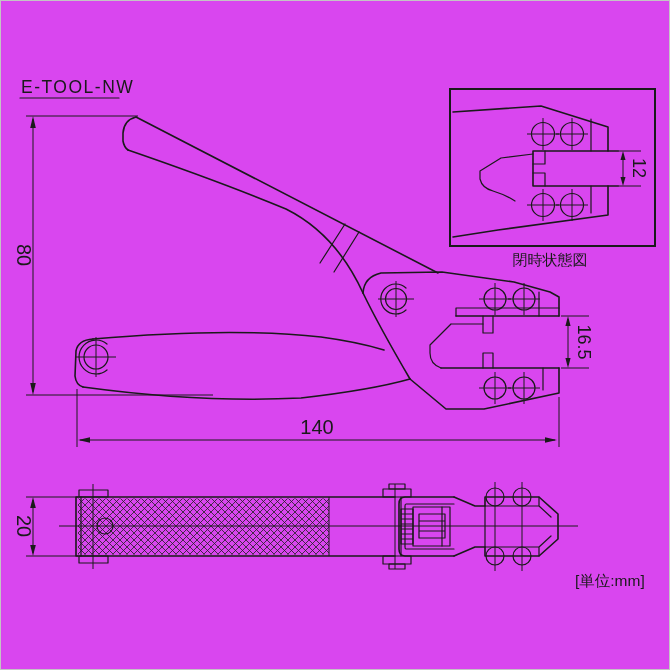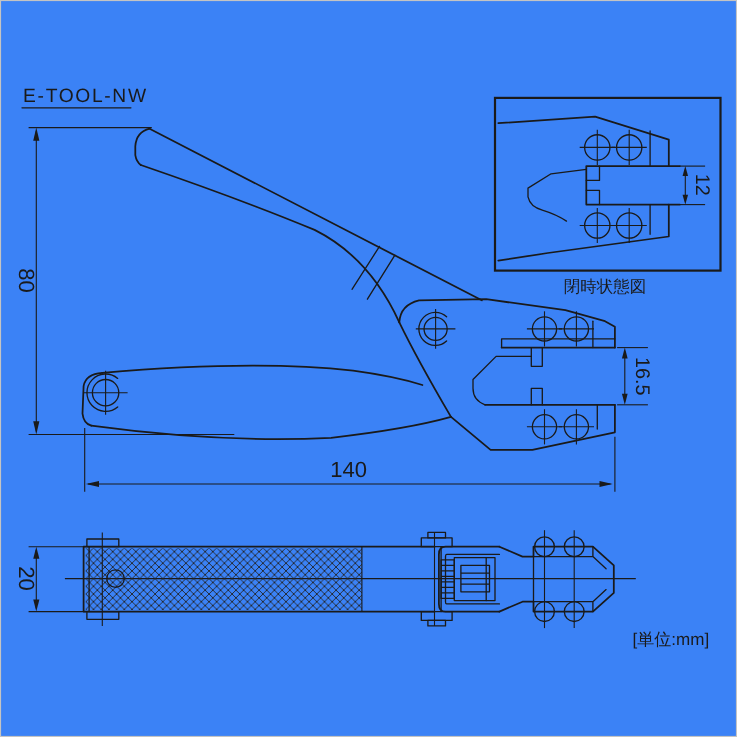--- a/index.html
+++ b/index.html
@@ -1,17 +1,17 @@
 <!DOCTYPE html>
 <html><head>
 <meta charset="utf-8">
 <style>
   html,body{margin:0;padding:0;background:#fff;}
   #stage{
-    width:670px;height:670px;position:relative;background:#3b82f6;
+    width:670px;height:670px;position:relative;background:#d946ef;
     box-sizing:border-box;border:1px solid #c4c4c4;overflow:hidden;
     font-family:"Liberation Sans", sans-serif;
   }
   svg{display:block;}
   svg text{
     font-family:"Liberation Sans", sans-serif;
     fill:#1a1a1a;
   }
   .t-title{font-size:17.5px;letter-spacing:1.5px;font-weight:500;}
   .t-dim{font-size:20px;}

